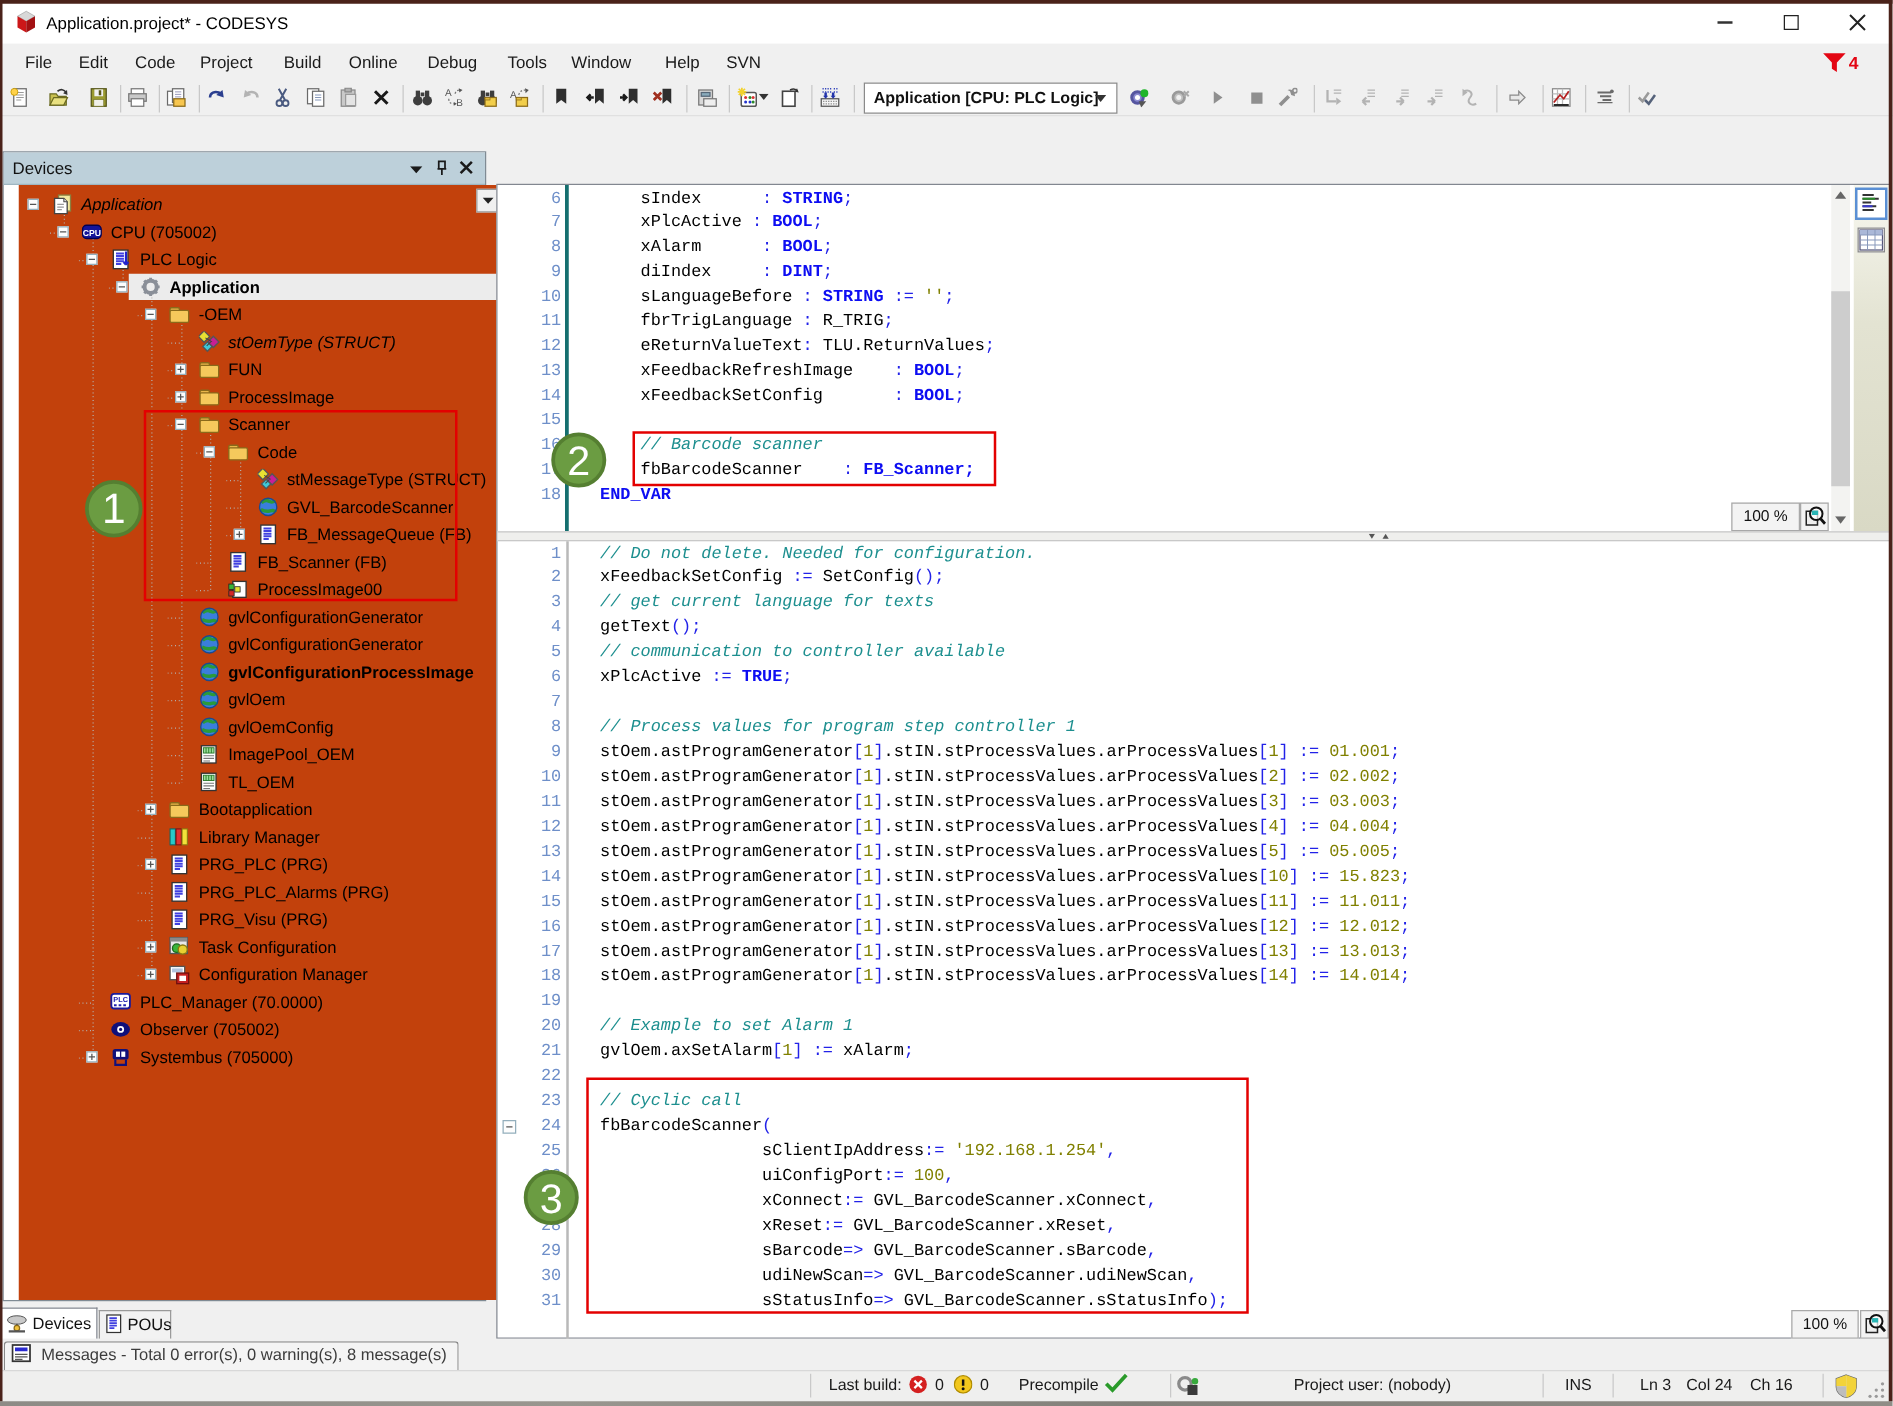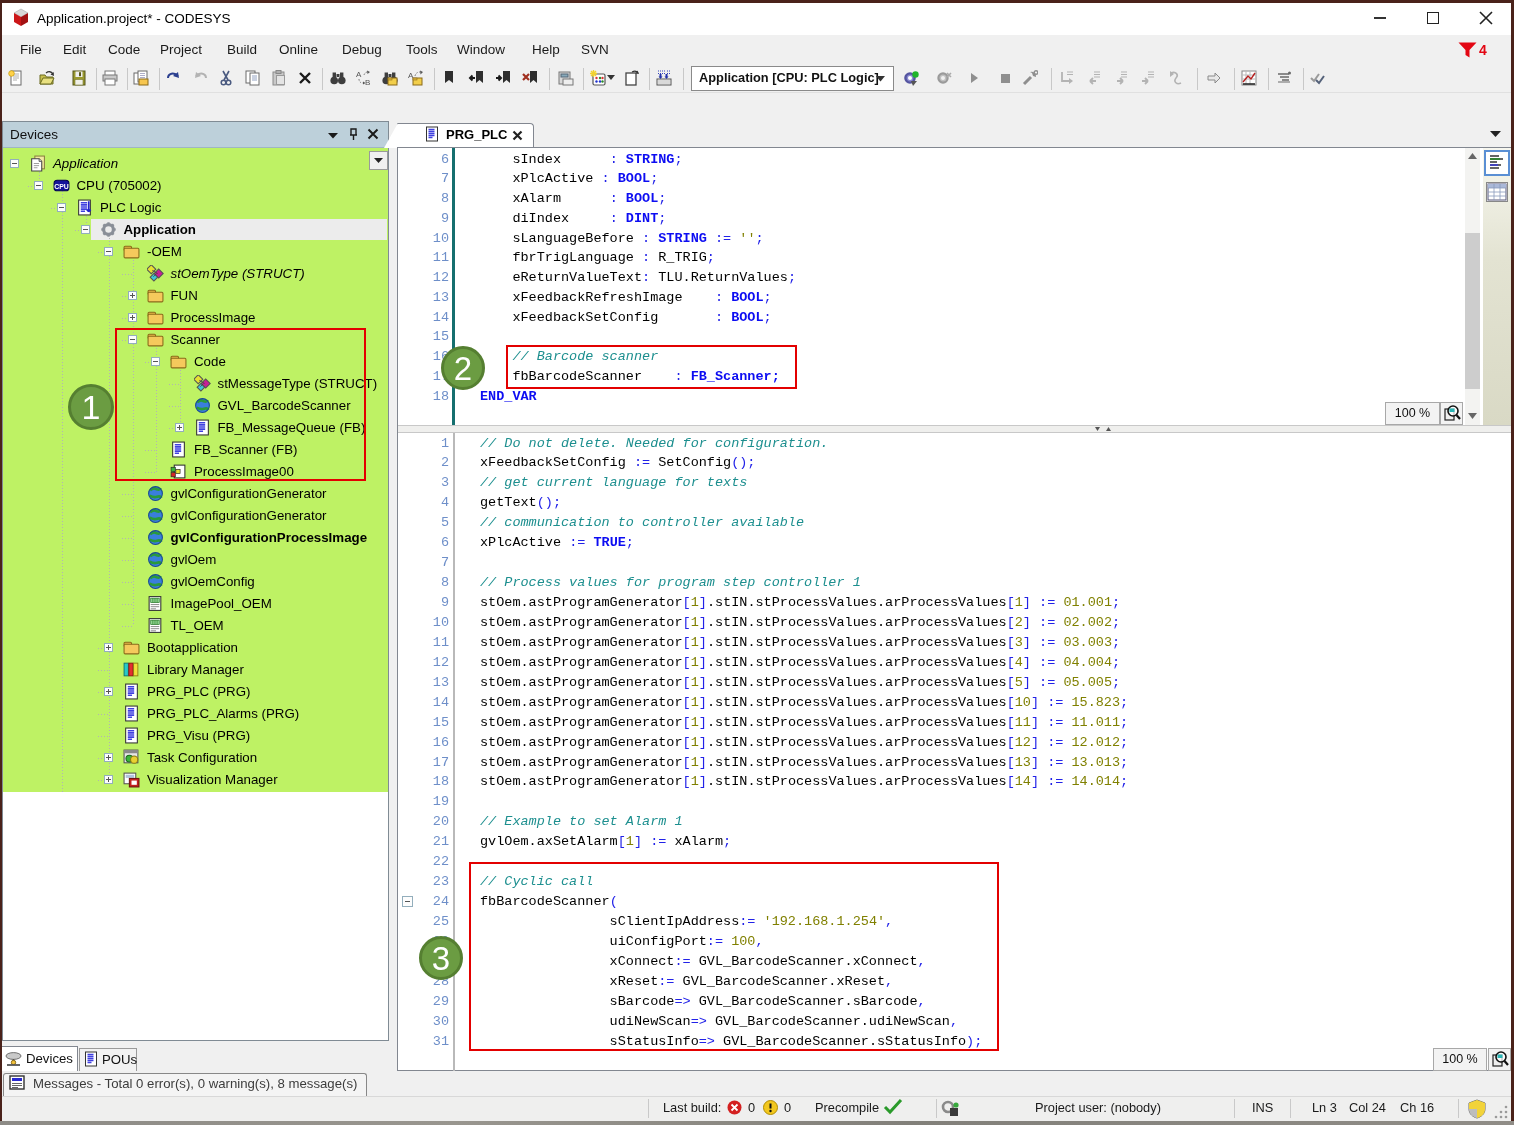--- a/index.html
+++ b/index.html
@@ -11,21 +11,21 @@
 
 #menu{left:0;top:35px;width:100%;height:29px;background:#f0f0f0}
 .mi{position:absolute;top:42px;font-size:13.5px;color:#1a1a1a}
 
 #tbar{left:0;top:64px;width:100%;height:29px;background:#f0f0f0;border-bottom:1px solid #e0e0e0}
 .tsep{position:absolute;top:68px;width:1px;height:22px;background:#c8c8c8}
 .ticon{position:absolute;top:70px;width:16px;height:16px}
 
 #devp{left:2px;top:121px;width:387px;height:920px;background:#fff;border:1px solid #808b94}
 #devh{left:0;top:0;width:100%;height:26px;background:#bdd0da;border-bottom:1px solid #9fb6c2;font-size:13.5px;color:#111;padding:5px 0 0 7px}
-#tree{left:0;top:26px;width:100%;height:644px;background:#bef264;overflow:hidden}
+#tree{left:12px;top:26px;width:100%;height:892px;background:#c2410c;overflow:hidden}
 .trow{position:absolute;height:22px;font-size:13.3px;color:#000;white-space:nowrap}
 .ebox{position:absolute;width:9px;height:9px;background:#fdfdfd;border:1px solid #93aebc}
 .ebox i{position:absolute;left:1px;top:3px;width:5px;height:1px;background:#555}
 .ebox b{position:absolute;left:3px;top:1px;width:1px;height:5px;background:#555}
 .vd{position:absolute;width:1px;background-image:linear-gradient(#b3b3b3 34%,transparent 34%);background-size:1px 3px}
 .hd{position:absolute;height:1px;background-image:linear-gradient(90deg,#b3b3b3 34%,transparent 34%);background-size:3px 1px}
 .ticn{position:absolute;width:16px;height:16px}
 
 #ed{left:397px;top:147px;width:1116px;height:924px;background:#fff;border:1px solid #828790}
 #tabr{left:397px;top:121px;width:1116px;height:26px}
@@ -563,21 +563,21 @@
 <div class="ebox" style="left:101px;top:627px">
           <i></i>
           <b></b>
         </div>
 <div class="ticn" style="left:120.0px;top:623px"><svg width="17" height="17" viewBox="0 0 16 16">
             <rect x="1" y="2" width="11" height="10" fill="#fff" stroke="#555"></rect>
             <rect x="2.5" y="3.5" width="8" height="3" fill="#b0c4de"></rect>
             <rect x="6" y="7" width="9" height="8" fill="#c42020" stroke="#701010"></rect>
             <rect x="8" y="9" width="5" height="4" fill="#fff"></rect>
           </svg></div>
-<div class="trow" style="left:144.0px;top:624px;">Visualization Manager</div>
+<div class="trow" style="left:144.0px;top:624px;">Configuration Manager</div>
 <div class="hd" style="left:48px;top:654px;width:10px"></div>
 <div class="ticn" style="left:73.0px;top:645px"><svg width="17" height="17" viewBox="0 0 16 16">
             <rect x="1" y="2" width="14" height="11" rx="2" fill="#fff" stroke="#1a1a9a" stroke-width="1.4"></rect>
             <text x="8" y="8" font-size="5.5" fill="#2020b0" text-anchor="middle" font-family="Liberation Sans" font-weight="bold">PLC</text>
             <path d="M3 10.5h2M6.5 10.5h2M10 10.5h2" stroke="#2020b0" stroke-width="1.4"></path>
           </svg></div>
 <div class="trow" style="left:97.0px;top:646px;">PLC_Manager (70.0000)</div>
 <div class="hd" style="left:48px;top:676px;width:10px"></div>
 <div class="ticn" style="left:73.0px;top:667px"><svg width="17" height="17" viewBox="0 0 16 16">
             <ellipse cx="8" cy="8" rx="7" ry="5.5" fill="#10107a"></ellipse>
@@ -595,34 +595,20 @@
             <path d="M4 10 v4 h8 v-4" fill="none" stroke="#10107a" stroke-width="1.6"></path>
             <rect x="4.5" y="4" width="3" height="4" fill="#fff"></rect>
             <rect x="8.5" y="4" width="3" height="4" fill="#fff"></rect>
           </svg></div>
 <div class="trow" style="left:97.0px;top:690px;">Systembus (705000)</div>
 <div class="abs" style="left:366px;top:3px;width:19px;height:19px;background:#f0f0f0;border:1px solid #9a9a9a"></div>
 <svg class="abs" style="left:371px;top:10px" width="9" height="6" viewBox="0 0 9 6">
           <polygon points="0,0 9,0 4.5,5" fill="#222"></polygon>
         </svg>
 </div>
-</div>
-<div class="abs" id="tabr">
-<div id="ptab"></div>
-<div class="abs" style="left:28px;top:5px;width:14px;height:16px"><svg width="14" height="16" viewBox="0 0 14 16">
-          <rect x="1.5" y="1" width="11" height="14" fill="#fff" stroke="#333"></rect>
-          <path d="M3.5 3.5h6M3.5 5.5h6M3.5 7.5h6M3.5 9.5h6M3.5 11.5h4" stroke="#4040e0" stroke-width="1.5"></path>
-        </svg></div>
-<div class="abs" style="left:49px;top:6px;font-size:13px;font-weight:bold;color:#000">PRG_PLC</div>
-<svg class="abs" style="left:115px;top:9px" width="11" height="11" viewBox="0 0 11 11">
-        <path d="M1.5,1.5 L9.5,9.5 M9.5,1.5 L1.5,9.5" stroke="#222" stroke-width="2.2"></path>
-      </svg>
-<svg class="abs" style="left:1093px;top:10px" width="11" height="7" viewBox="0 0 11 7">
-        <polygon points="0,0 11,0 5.5,6" fill="#222"></polygon>
-      </svg>
 </div>
 <div class="abs" id="ed">
 <pre class="lnum" style="left:0px;top:1.5px;width:51px;line-height:19.75px">6
 7
 8
 9
 10
 11
 12
 13

